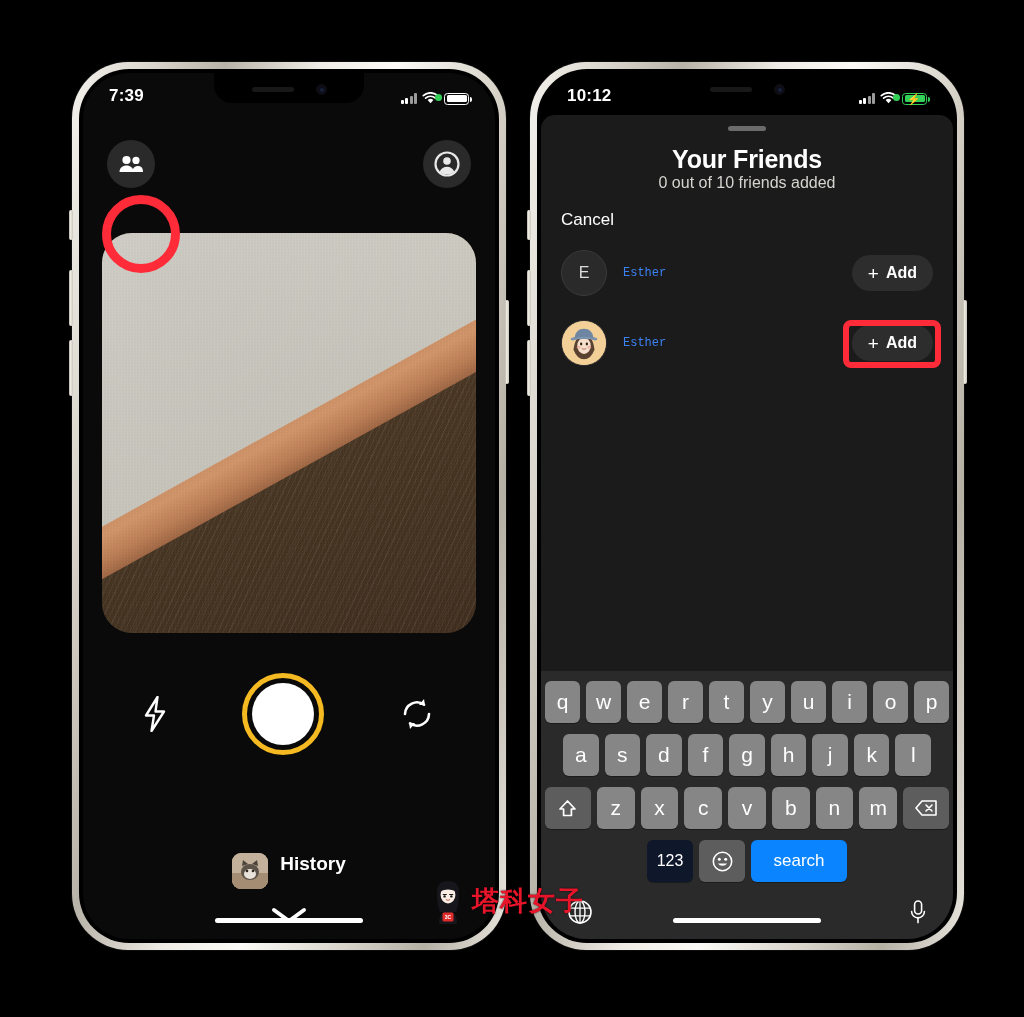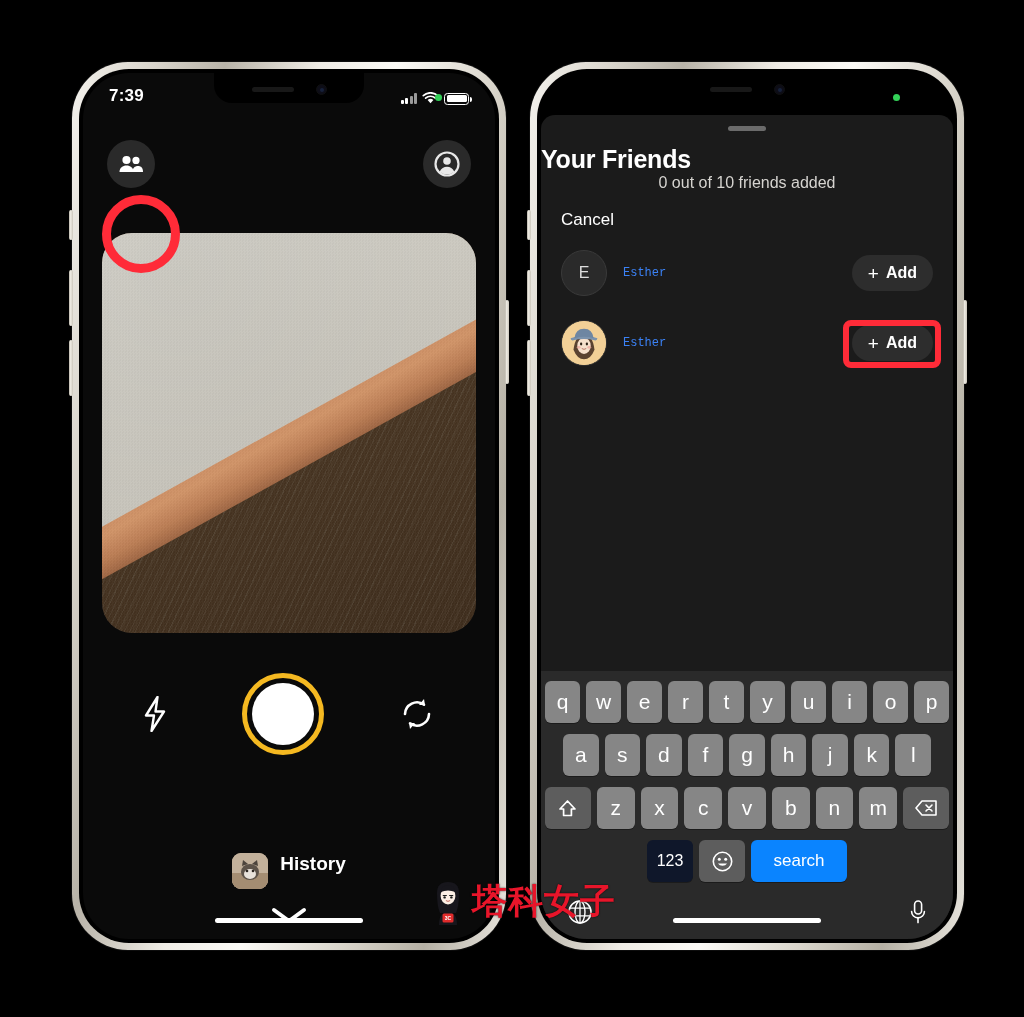--- a/index.html
+++ b/index.html
@@ -217,21 +217,21 @@
     position:absolute; top:42px; left:0; right:0; bottom:0;
     background:#1b1b1b;
     border-top-left-radius: 14px;
     border-top-right-radius: 14px;
   }
   .grabber {
     width:38px; height:5px; border-radius:3px; background:#6b6b6b;
     margin: 11px auto 0;
   }
   .sheet-title {
-    text-align:left; color:#fff; font-size:25px; font-weight:bold;
+    text-align:center; color:#fff; font-size:25px; font-weight:bold;
     margin-top:14px; letter-spacing:-0.2px;
   }
   .sheet-subtitle {
     text-align:center; color:#d6d4d0; font-size:16px; 
   }
   .search-row {
     display:flex; align-items:center; gap:14px;
     padding: 18px 20px 0 20px;
   }
   .search-box {
@@ -304,21 +304,21 @@
   }
 
   
   .watermark {
     position:absolute;
     left:428px; top:878px;
     display:flex; align-items:center; gap:4px;
     z-index:80;
   }
   .wm-text {
-    color:#e8152a; font-size:35px; font-weight:bold;
+    color:#e8152a; font-size:27px; font-weight:bold;
     font-family:"DejaVu Sans", sans-serif;
     text-shadow: 0 0 2px rgba(0,0,0,0.8);
     letter-spacing:1px;
   }
 </style>
 </head>
 <body>
 
 <div class="phone" style="left:72px; top:62px; width:434px; height:888px;">
   <div class="btn-side btn-left" style="top:148px;height:30px;"></div>
@@ -431,20 +431,40 @@
 
   <div class="phone-inner">
     <div class="screen sheet-screen">
 
       <div class="notch">
         <div class="speaker"></div>
         <div class="front-cam"></div>
       </div>
       <div class="green-dot" style="right:53px;top:21px;"></div>
 
+      <div class="status-bar">
+        <div class="status-time">10:12</div>
+        <div class="status-right">
+          <div class="signal">
+            <i class="b1"></i>
+              <i class="b2"></i>
+              <i class="b3"></i>
+              <i class="b4"></i>
+          </div>
+          <svg width="17" height="13" viewBox="0 0 17 13">
+            <path d="M8.5 11.2 L5.6 8.1 a4.2 4.2 0 0 1 5.8 0 Z" fill="#fff"></path>
+            <path d="M3.6 6.2 a7.1 7.1 0 0 1 9.8 0" stroke="#fff" stroke-width="1.7" fill="none" stroke-linecap="round"></path>
+            <path d="M1.3 3.6 a10.6 10.6 0 0 1 14.4 0" stroke="#fff" stroke-width="1.7" fill="none" stroke-linecap="round"></path>
+          </svg>
+          <div class="battery charging">
+            <div class="fill"></div>
+            <span class="bolt-badge">⚡</span>
+          </div>
+        </div>
+      </div>
 
       <div class="sheet">
         <div class="grabber"></div>
         <div class="sheet-title">Your Friends</div>
         <div class="sheet-subtitle">0 out of 10 friends added</div>
 
         <div class="search-row">
           <div class="cancel-btn">Cancel</div>
         </div>
 

